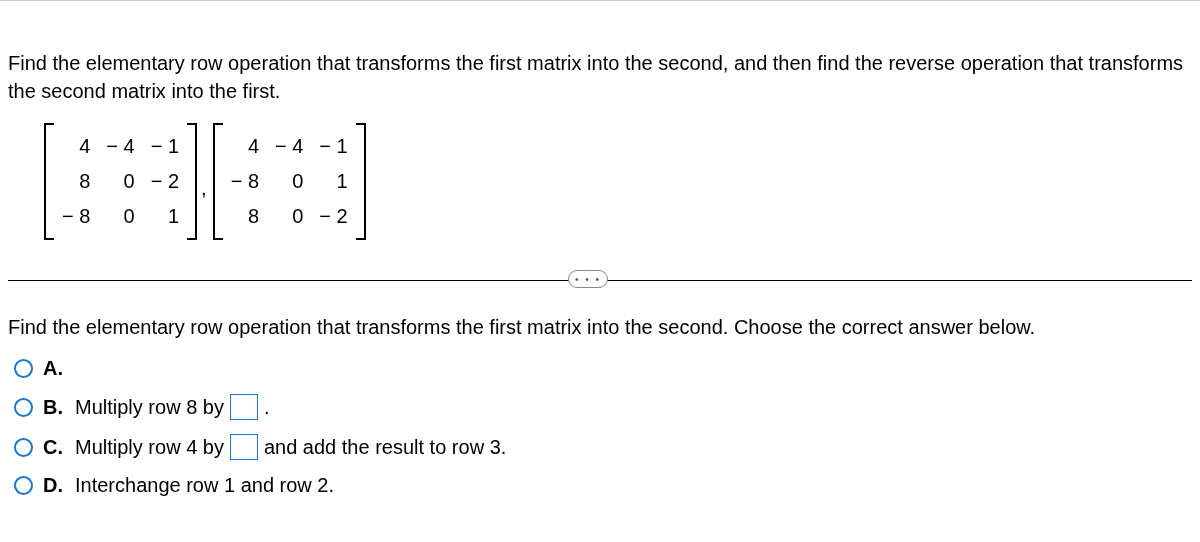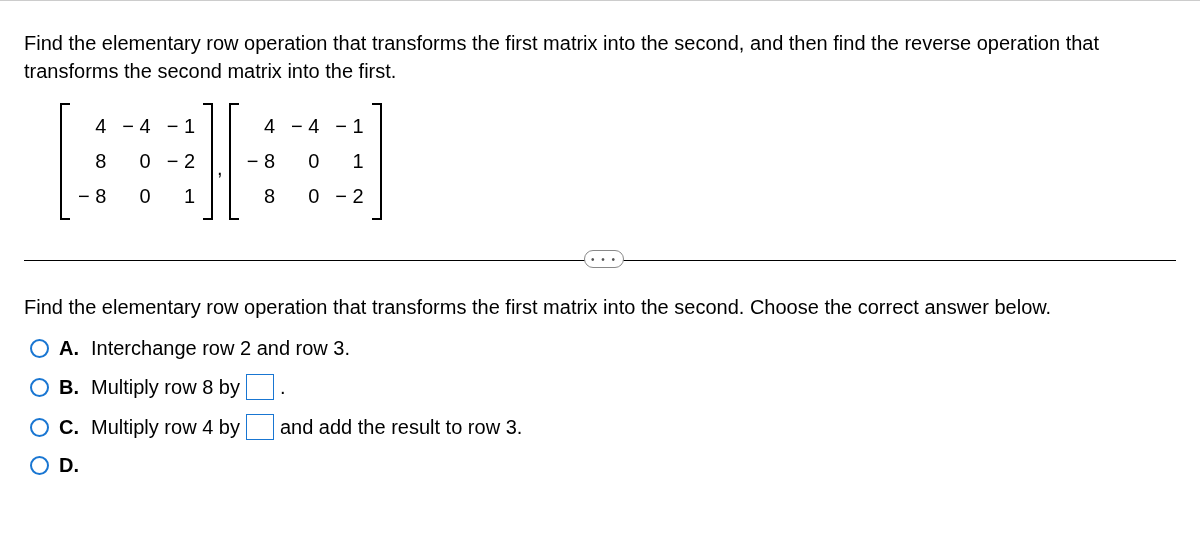--- a/index.html
+++ b/index.html
@@ -5,21 +5,22 @@
   * { box-sizing: border-box; }
   body {
     font-family: Arial, Helvetica, sans-serif;
     font-size: 20px;
     color: #000;
     margin: 0;
     padding: 0;
     width: 1200px;
   }
   .container {
-    padding: 20px 24px;
+    padding: 20px 8px;
+    margin-top: 20px;
   }
   .top-border {
     border-top: 1px solid #ccc;
     width: 100%;
   }
   .question-text {
     line-height: 1.4;
     margin: 8px 0 18px 0;
   }
   .matrices-wrap {
@@ -195,21 +196,20 @@
   </div>
 
   <div class="sub-question">Find the elementary row operation that transforms the first matrix into the second. Choose the correct answer below.</div>
 
   <div class="options">
 
     <div class="option-row">
       <div class="radio"></div>
       <div class="opt-text">
         <span class="opt-letter">A.</span>
-        <span>Interchange row 2 and row 3.</span>
       </div>
     </div>
 
     <div class="option-row">
       <div class="radio"></div>
       <div class="opt-text">
         <span class="opt-letter">B.</span>
         <span>Multiply row 8 by</span>
         <span class="fill-box"></span>
         <span>.</span>
@@ -223,17 +223,18 @@
         <span>Multiply row 4 by</span>
         <span class="fill-box"></span>
         <span>and add the result to row 3.</span>
       </div>
     </div>
 
     <div class="option-row">
       <div class="radio"></div>
       <div class="opt-text">
         <span class="opt-letter">D.</span>
+        <span>Interchange row 1 and row 2.</span>
       </div>
     </div>
 
   </div>
 </div>
 
 </body></html>

